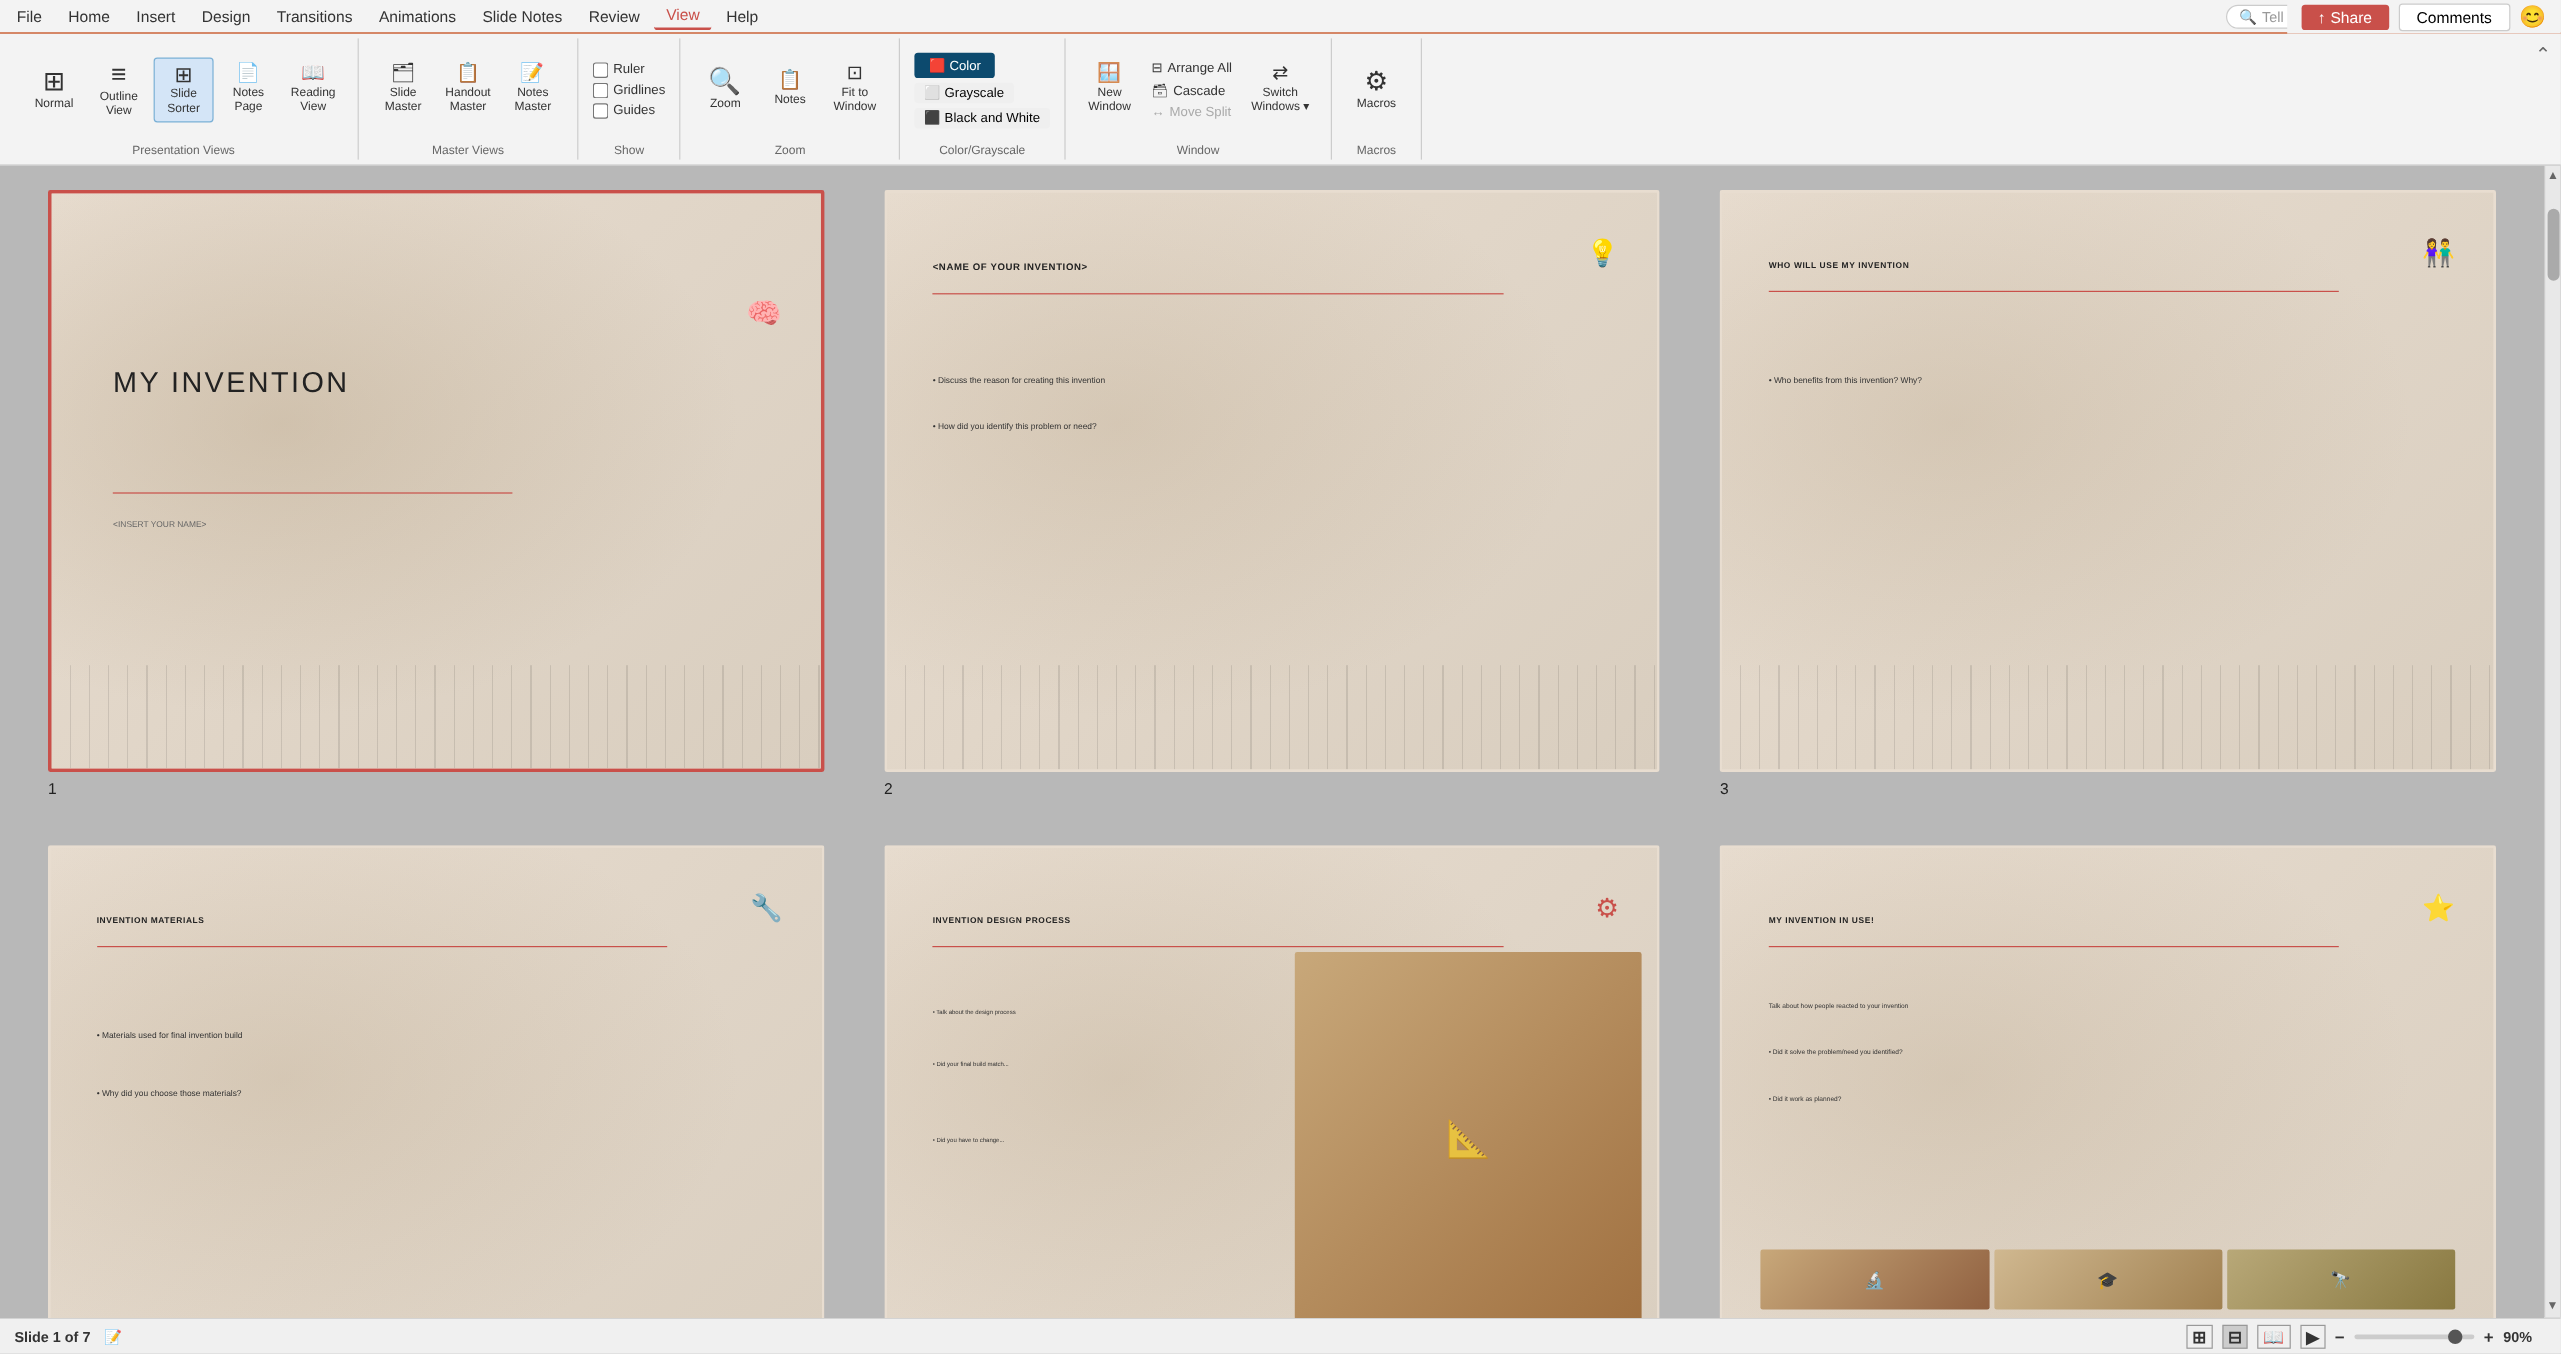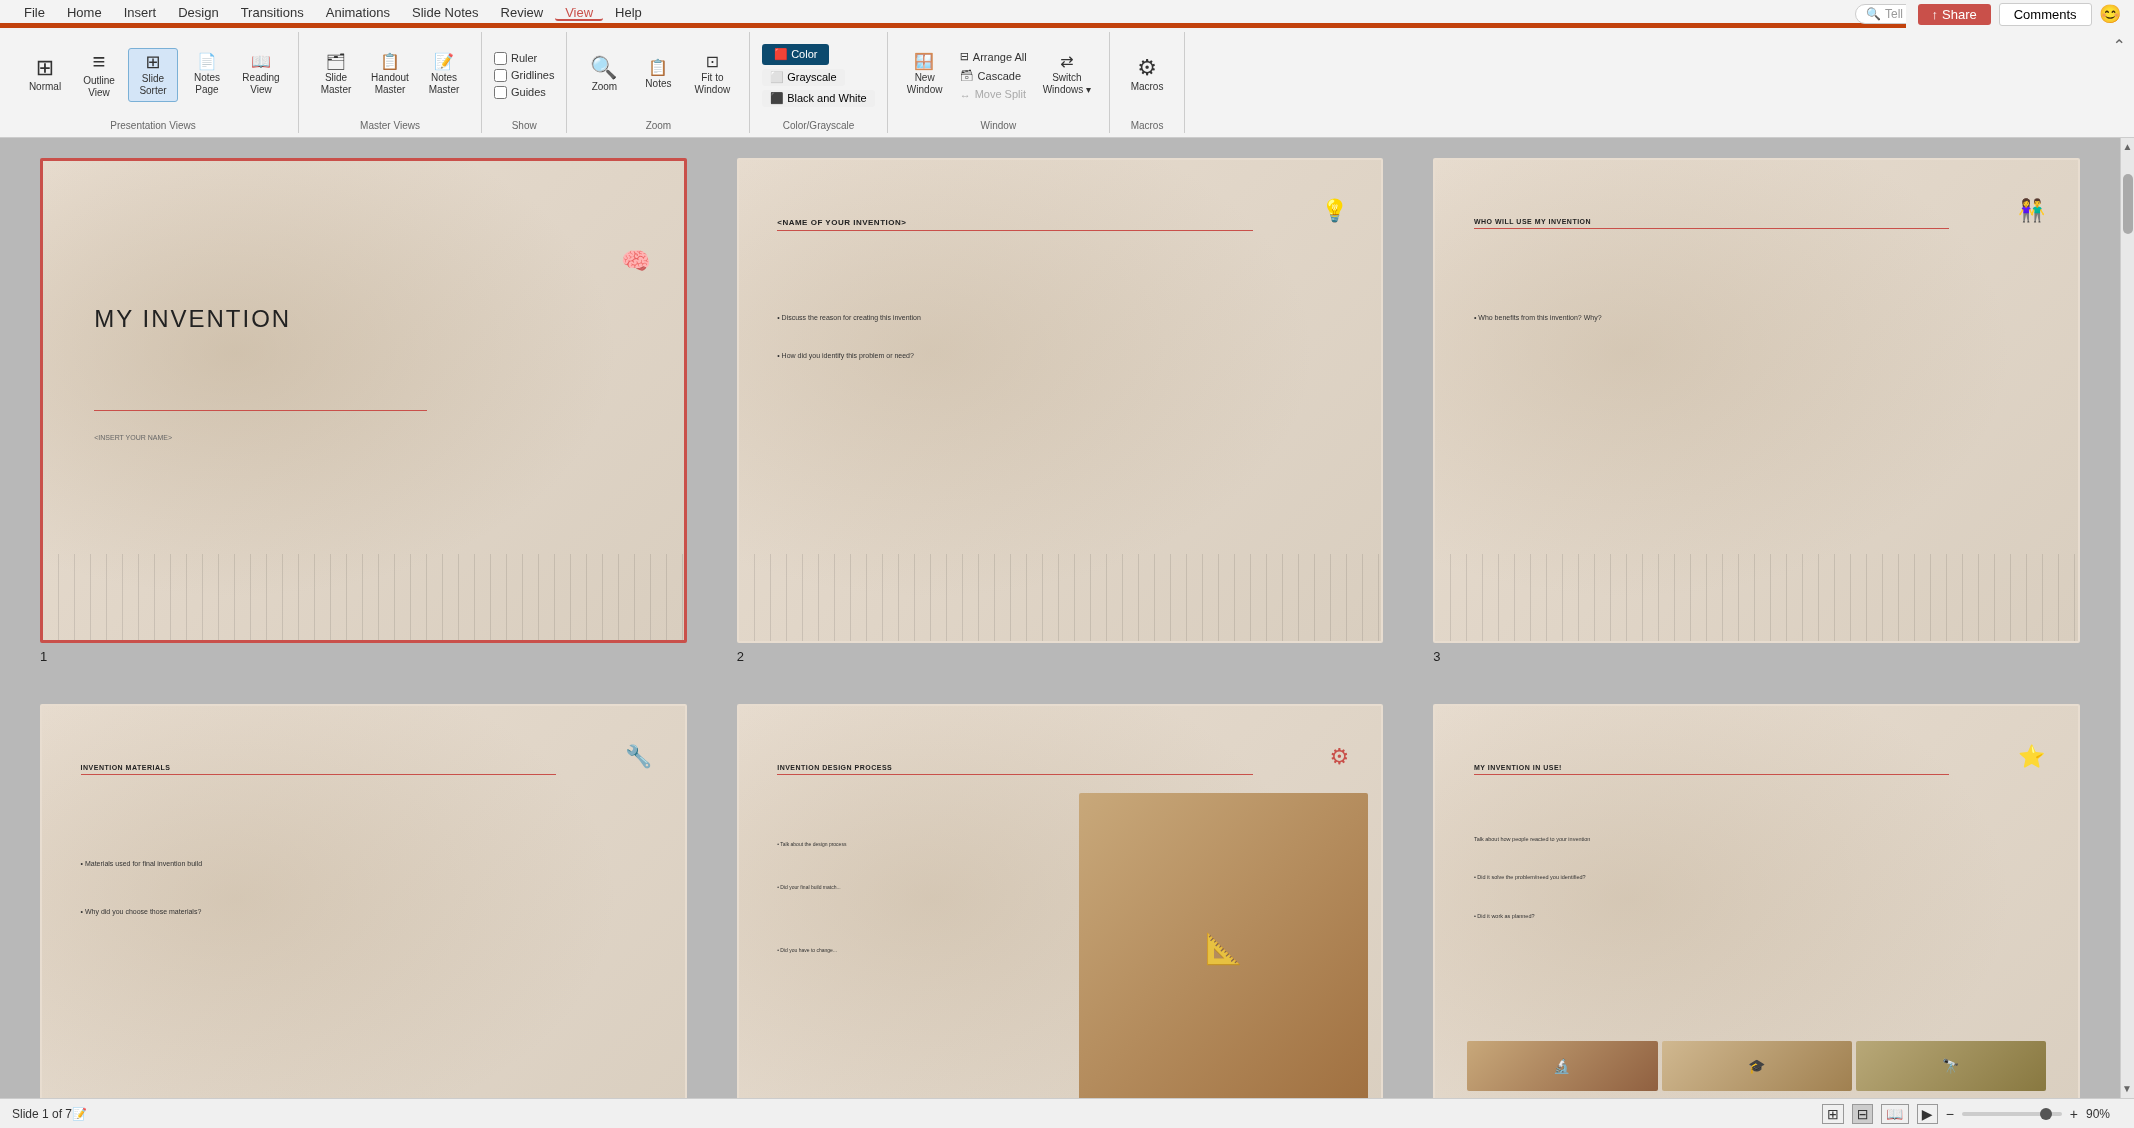--- a/index.html
+++ b/index.html
@@ -2,23 +2,24 @@
 <html><head>
   <meta charset="utf-8">
   <style>
     * { box-sizing: border-box; margin: 0; padding: 0; }
     body { font-family: 'Segoe UI', Arial, sans-serif; font-size: 12px; background: #f0f0f0; overflow: hidden; width: 2134px; height: 1128px; }
 
     
     .menu-bar {
       display: flex;
       background: #f3f3f3;
-      border-bottom: 5px solid #c2410c;
-      padding: 2px 14px;
+      border-bottom: 1px solid #c2410c;
+      padding: 2px 4px;
       height: 28px;
+      align-items: center;
       gap: 2px;
     }
     .menu-item {
       padding: 3px 10px;
       cursor: pointer;
       font-size: 13px;
       color: #333;
       border-radius: 3px;
     }
     .menu-item.active { color: #c9504a; border-bottom: 2px solid #c9504a; }
@@ -257,21 +258,21 @@
     .slide-heading {
       position: absolute;
       top: 12%;
       left: 6%;
       right: 20%;
       font-size: 10px;
       font-weight: bold;
       color: #222;
       letter-spacing: 0.5px;
       border-bottom: 1px solid #c9504a;
-      padding-bottom: 3px;
+      padding-bottom: 17px;
     }
     .slide-bullet {
       position: absolute;
       left: 6%;
       right: 6%;
       font-size: 7px;
       color: #333;
     }
 
     
@@ -294,20 +295,22 @@
     
     .status-bar {
       height: 30px;
       background: #f0f0f0;
       border-top: 1px solid #ccc;
       display: flex;
       align-items: center;
       padding: 0 12px;
       font-size: 12px;
       color: #333;
+      gap: 12px;
+      font-weight: bold;
     }
     .status-bar-right {
       margin-left: auto;
       display: flex;
       align-items: center;
       gap: 8px;
     }
     .zoom-slider {
       width: 100px;
       height: 4px;

